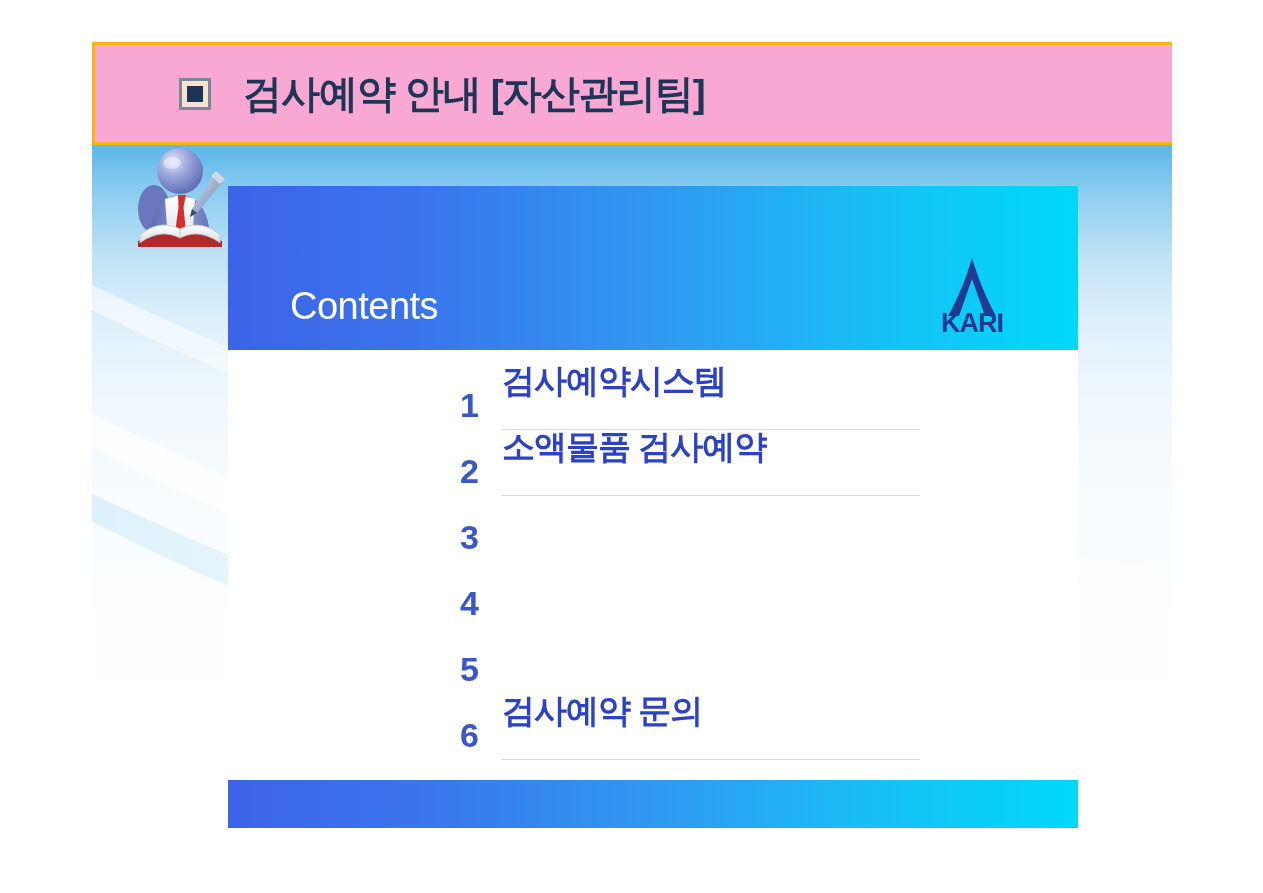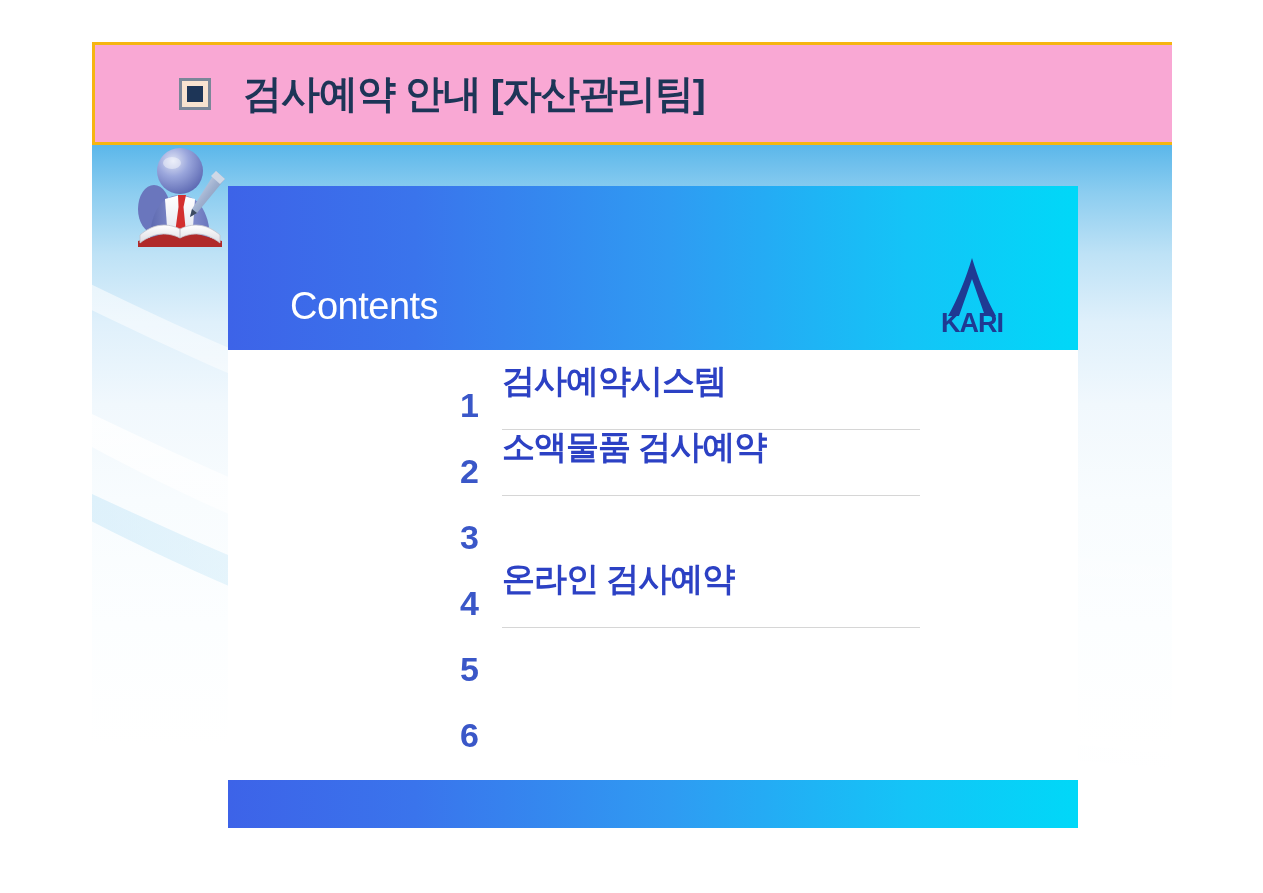--- a/index.html
+++ b/index.html
@@ -281,31 +281,31 @@
           <div class="toc-text">소액물품 검사예약</div>
         </div>
       </div>
 
       <div class="toc-row">
         <div class="toc-num">3</div>
       </div>
 
       <div class="toc-row">
         <div class="toc-num">4</div>
+      </div>
+
+      <div class="toc-row">
+        <div class="toc-num">5</div>
+      </div>
+
+      <div class="toc-row">
+        <div class="toc-num">6</div>
         <div class="toc-text-wrap">
-          <div class="toc-text">온라인 검사예약</div>
+          <div class="toc-text">검사예약 문의</div>
         </div>
-      </div>
-
-      <div class="toc-row">
-        <div class="toc-num">5</div>
-      </div>
-
-      <div class="toc-row">
-        <div class="toc-num">6</div>
       </div>
 
     </div>
 
     <div class="panel-bottom"></div>
   </div>
 
   <div class="page-num">9</div>
 
 </div>

